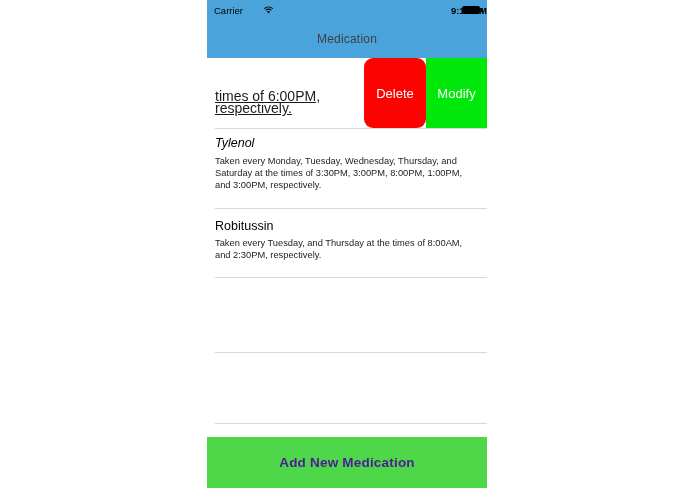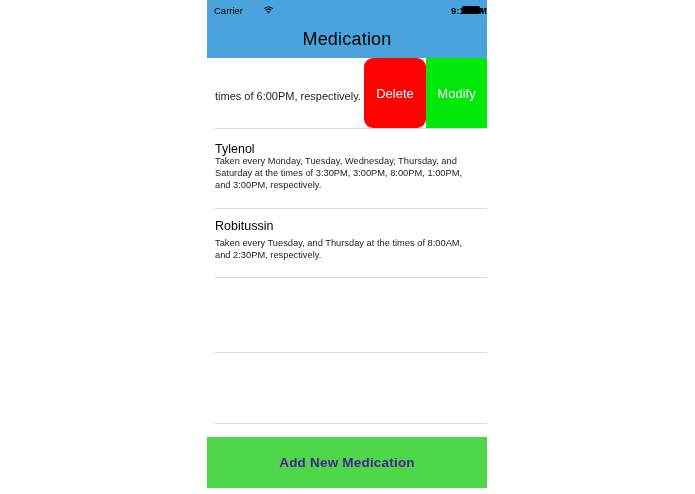--- a/index.html
+++ b/index.html
@@ -21,30 +21,30 @@
   .sb-right { display: flex; align-items: center; z-index: 1; }
   .wifi-icon { display: inline-block; }
   .battery { position: relative; width: 18px; height: 8px; background: #000;
     border-radius: 2px; }
   .battery .nub { position: absolute; right: -2.5px; top: 2px; width: 2px; height: 4px;
     background: #000; border-radius: 0 1px 1px 0; }
 
   
   .navbar { position: absolute; left: 0; top: 20px; width: 280px; height: 38px;
     background: #4AA4DB; display: flex; align-items: center; justify-content: center; }
-  .navbar .title { color: #000000; font-size: 18px; font-weight: 400; letter-spacing: 0.2px; }
+  .navbar .title { color: #404040; font-size: 12px; font-weight: 400; letter-spacing: 0.2px; }
 
   
   .list { position: absolute; left: 0; top: 0; width: 280px; height: 494px; }
 
   .separator { position: absolute; left: 8px; width: 272px; height: 1px;
     background: #D9D9D9; }
 
   .swiped-text { position: absolute; left: 8px; top: 90px; width: 150px;
-    font-size: 11px; line-height: 12.2px; color: #1C1C1C; }
+    font-size: 14px; line-height: 12.2px; color: #1C1C1C; text-decoration: underline; }
 
   .action-btn { position: absolute; top: 58px; height: 70px; border: none;
     color: #ffffff; font-size: 13px; font-family: "Liberation Sans", sans-serif;
     display: flex; align-items: center; justify-content: center; cursor: pointer; }
   .delete-btn { left: 157px; width: 62px; background: #FB0300; border-radius: 9px; }
   .modify-btn { left: 219px; width: 61px; background: #00E80A; }
 
   .med-name { position: absolute; left: 8px; font-size: 12.5px; line-height: 15px;
     color: #000; font-weight: 400; }
   .med-desc { position: absolute; left: 8px; width: 262px; font-size: 9.3px;
@@ -89,21 +89,21 @@
 
     <div class="list">
 
       <div class="row-hotspot" style="top:58px; height:70px;"></div>
       <div class="swiped-text">times of 6:00PM, respectively.</div>
       <button class="action-btn delete-btn">Delete</button>
       <button class="action-btn modify-btn">Modify</button>
       <div class="separator" style="top:128px;"></div>
 
       <div class="row-hotspot" style="top:129px; height:79px;"></div>
-      <div class="med-name" style="top:142px;">Tylenol</div>
+      <div class="med-name" style="top:136px;font-style:italic;">Tylenol</div>
       <div class="med-desc" style="top:155px;">Taken every Monday, Tuesday, Wednesday, Thursday, and
 Saturday at the times of 3:30PM, 3:00PM, 8:00PM, 1:00PM,
 and 3:00PM, respectively.</div>
       <div class="separator" style="top:208px;"></div>
 
       <div class="row-hotspot" style="top:209px; height:68px;"></div>
       <div class="med-name" style="top:219px;text-align:right;">Robitussin</div>
       <div class="med-desc" style="top:237px;">Taken every Tuesday, and Thursday at the times of 8:00AM,
 and 2:30PM, respectively.</div>
       <div class="separator" style="top:277px;"></div>

